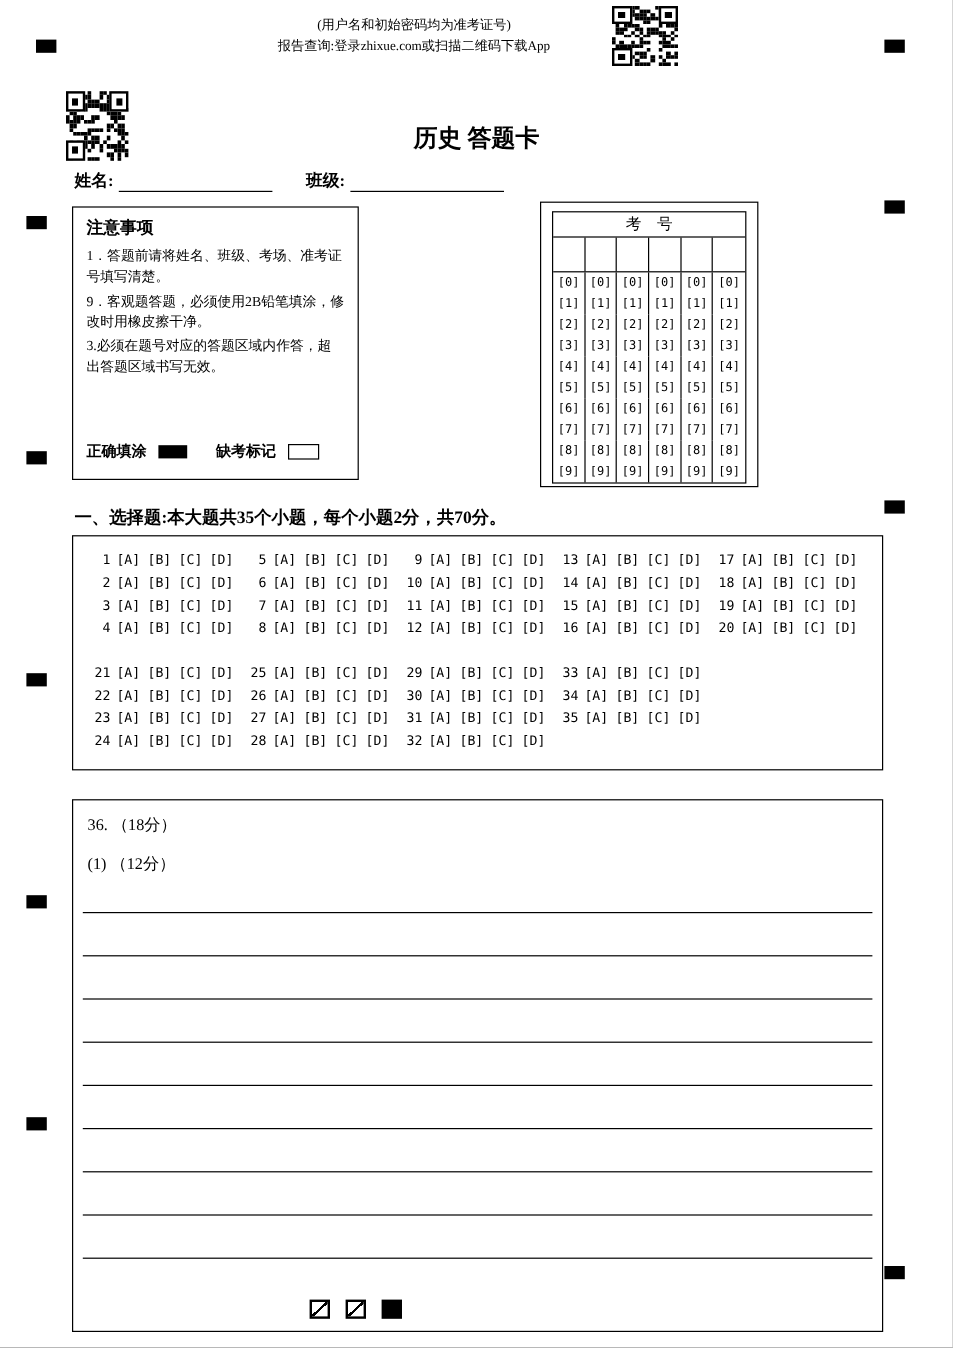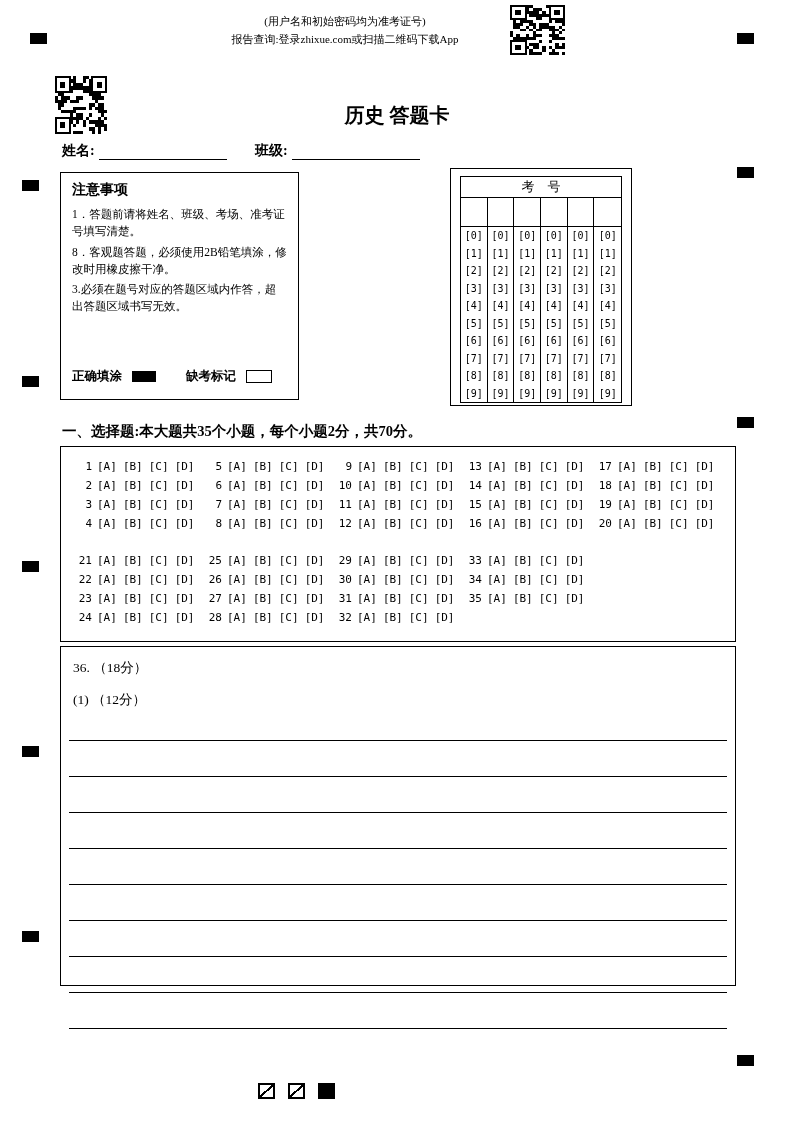--- a/index.html
+++ b/index.html
@@ -41,21 +41,21 @@
   .f-seat { left:458px; } .f-seat .field-line { width:138px; }
 
   
   .notice-box { position:absolute; left:60px; top:172px; width:239px; height:228px;
     border:1.5px solid #000; box-sizing:border-box; padding:8px 11px 14px 11px;
     display:flex; flex-direction:column; }
   .notice-title { font-weight:bold; font-size:14px; margin-bottom:4px; }
   .notice-item { font-size:11.5px; line-height:1.5; margin-top:3px; }
   .notice-marks { margin-top:auto; display:flex; align-items:center; font-weight:bold; font-size:12.5px; }
   .fill-demo { width:24px; height:11px; background:#000; margin-left:10px; }
-  .absent-label { margin-left:30px; }
+  .absent-label { margin-left:24px; }
   .absent-demo { width:24px; height:11px; border:1px solid #000; background:#fff; margin-left:10px; }
 
   
   .kaohao-box { position:absolute; left:450px; top:168px; width:182px; height:238px;
     border:1px solid #000; box-sizing:border-box; }
   .kaohao-table { margin:7px 9px 0 9px; border:1px solid #000; }
   .kh-header { height:20px; line-height:20px; text-align:center; font-size:13px;
     border-bottom:1px solid #000; }
   .kh-row { display:grid; grid-template-columns:repeat(6,1fr); }
   .kh-cell { border-right:1px solid #000; }
@@ -74,21 +74,21 @@
   .answers-box { position:absolute; left:60px; top:446px; width:676px; height:196px;
     border:1.2px solid #000; box-sizing:border-box; padding:10px 0 0 16px; }
   .ans-block-2 { margin-top:18px; }
   .ans-row { display:flex; height:19px; align-items:center; }
   .ans-cell { width:130px; display:flex; align-items:center;
     font-family:"DejaVu Sans Mono", monospace; font-size:11px; }
   .q-num { width:15px; text-align:right; margin-right:5px; }
   .opt { margin-right:6px; }
 
   
-  .essay-box { position:absolute; left:60px; top:646px; width:676px; height:340px;
+  .essay-box { position:absolute; left:60px; top:666px; width:676px; height:444px;
     border:1.2px solid #000; box-sizing:border-box; }
   .q36-label { position:absolute; left:12px; top:12px; font-size:13.5px; }
   .q36-sub { position:absolute; left:12px; top:44px; font-size:13.5px; }
   .answer-lines { position:absolute; left:8px; right:8px; top:58px; }
   .ans-line { height:35px; border-bottom:1px solid #000; }
 
   
   .bottom-marks { position:absolute; left:258px; top:1083px; display:flex; gap:13px; align-items:center; }
   .diag-box { width:17px; height:16px; border:2px solid #000; box-sizing:border-box;
     background:linear-gradient(to bottom right,
@@ -728,21 +728,21 @@
     <div class="field f-class">
       <span class="field-label">班级:</span>
       <span class="field-line"></span>
     </div>
   </div>
 
   <div class="notice-box">
     <div class="notice-title">注意事项</div>
     <div>
         <div class="notice-item">1．答题前请将姓名、班级、考场、准考证号填写清楚。</div>
-        <div class="notice-item">8．客观题答题，必须使用2B铅笔填涂，修改时用橡皮擦干净。</div>
+        <div class="notice-item">9．客观题答题，必须使用2B铅笔填涂，修改时用橡皮擦干净。</div>
         <div class="notice-item">3.必须在题号对应的答题区域内作答，超出答题区域书写无效。</div>
       </div>
     <div class="notice-marks">
       <span>正确填涂</span>
       <span class="fill-demo"></span>
       <span class="absent-label">缺考标记</span>
       <span class="absent-demo"></span>
     </div>
   </div>
 

